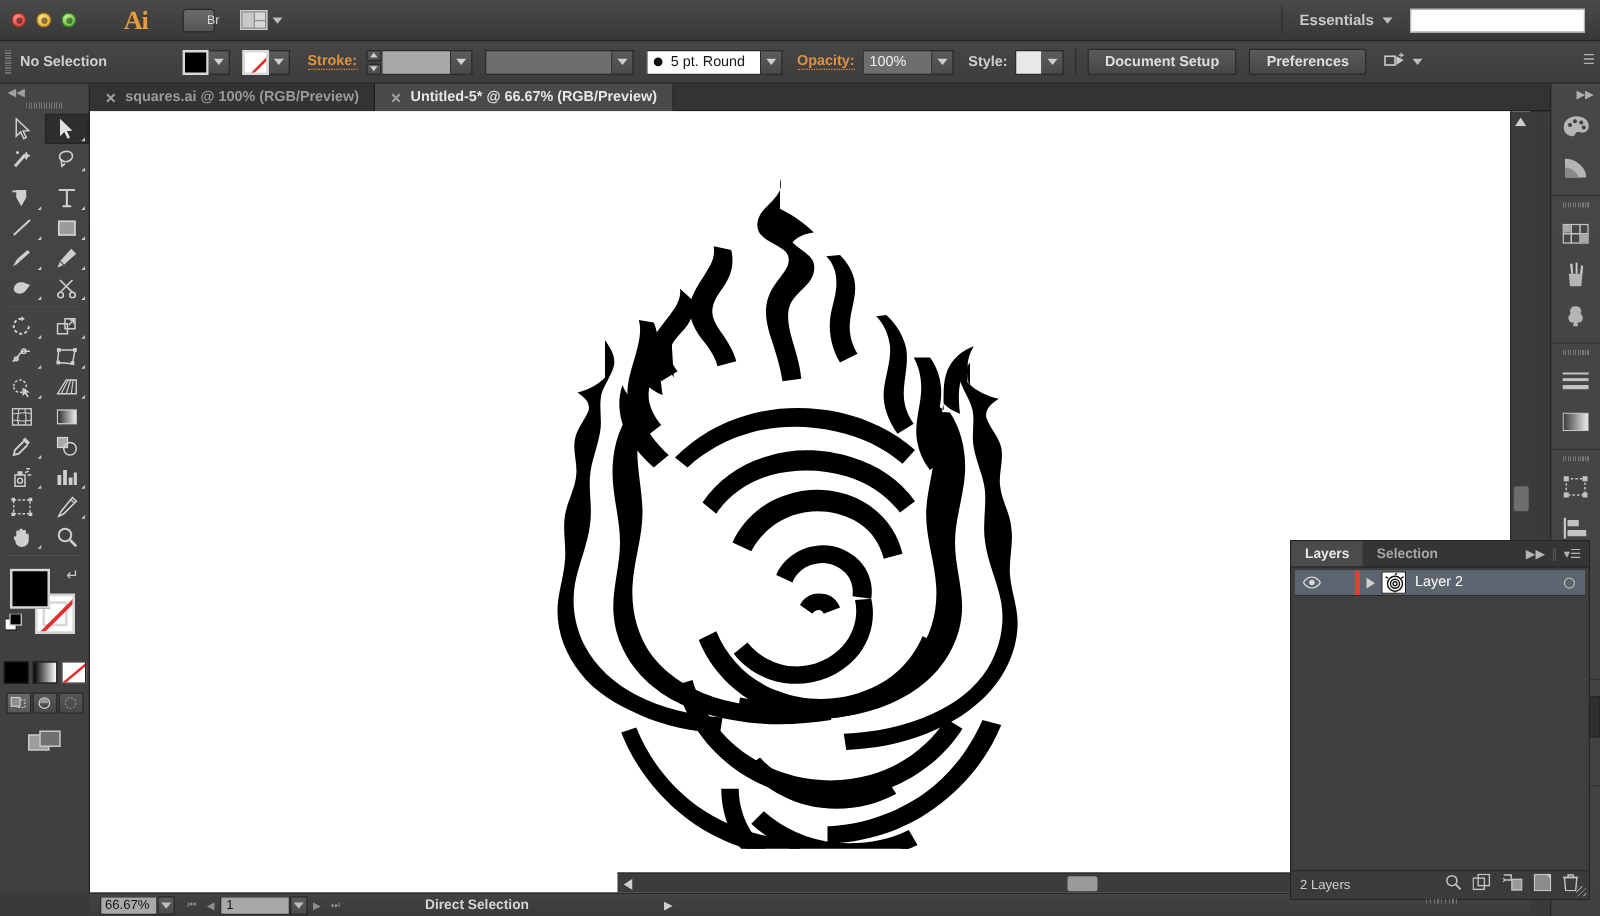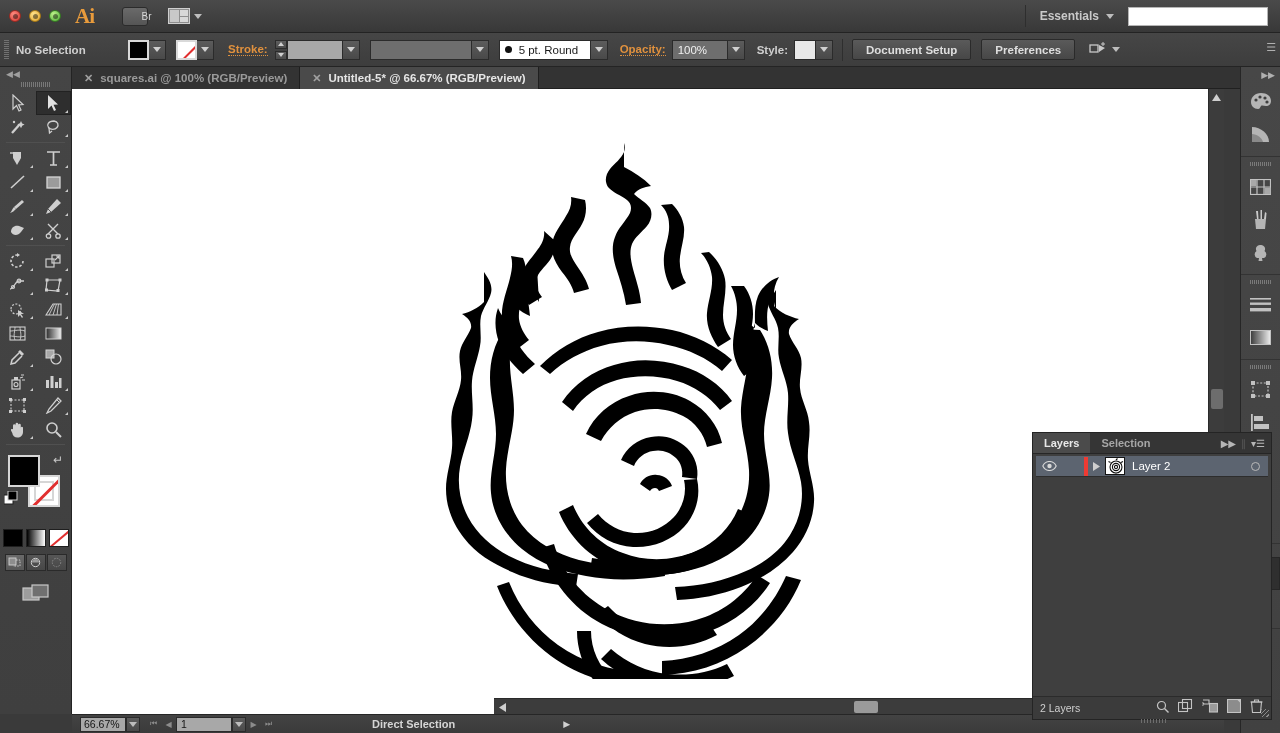--- a/index.html
+++ b/index.html
@@ -19,21 +19,21 @@
     border-bottom: 1px solid #232323;
     display: flex; align-items: center;
   }
   .traffic { display: flex; gap: 8px; margin-left: 9px; align-items: center; }
   .tl { width: 12px; height: 12px; border-radius: 50%; position: relative; }
   .tl.red { background: radial-gradient(circle at 35% 30%, #ff8a80, #d1362e); border: 1px solid #9b2a22; }
   .tl.yel { background: radial-gradient(circle at 35% 30%, #ffe28a, #e0a32a); border: 1px solid #a87a16; }
   .tl.grn { background: radial-gradient(circle at 35% 30%, #bdf28a, #4aa832); border: 1px solid #357a22; }
   .tl .dot { position:absolute; left:3px; top:3px; width:5px; height:5px; border-radius:50%; background:rgba(0,0,0,.45);}
   .ai-logo {
-    margin-left: 14px; color: #e89b3c; font-size: 21px; font-weight: bold;
+    margin-left: 38px; color: #e89b3c; font-size: 21px; font-weight: bold;
     font-family: "Liberation Serif", serif; letter-spacing: -1px;
   }
   .br-btn {
     margin-left: 28px; width: 26px; height: 19px; border-radius: 3px;
     background: linear-gradient(#6a6a6a, #555); border: 1px solid #2b2b2b;
     color: #d8d8d8; font-size: 10px; display:flex; align-items:center; justify-content:center;padding-left:23px;
   }
   .arrange-btn {
     margin-left: 20px; display: flex; align-items: center; gap: 4px;
   }
@@ -191,21 +191,21 @@
     background: linear-gradient(#434343,#3a3a3a); border-top:1px solid #262626;
     display:flex; align-items:center; gap: 0px; padding-left: 8px;
   }
   .zoomfield {
     width: 46px; height: 15px; background:#a8a8a8; border:1px solid #2b2b2b;
     color:#141414; font-size:10.5px; display:flex; align-items:center; padding-left:3px;
   }
   .mini-dd { width:14px;height:15px;background:linear-gradient(#5c5c5c,#4a4a4a);border:1px solid #2b2b2b;display:flex;align-items:center;justify-content:center;}
   .navbtn { width: 15px; height:15px; display:flex;align-items:center;justify-content:center;color:#8c8c8c;font-size:8px;}
   .pagefield { width: 56px; height:15px; background:#a8a8a8;border:1px solid #2b2b2b; color:#141414;font-size:10.5px;display:flex;align-items:center;padding-left:4px;}
-  .statustext { flex: 0 0 auto; color:#d5d5d5; font-size:11px; font-weight:bold; margin-left: 96px; }
+  .statustext { flex: 0 0 auto; color:#d5d5d5; font-size:11px; font-weight:bold; margin-left: 64px; }
   .statusarrow { margin-left: 108px; color:#d0d0d0; font-size:9px; }
 
   
   .rdock {
     position:absolute; top: 67px; right: 0; width: 40px; height: 666px;
     background: linear-gradient(#474747,#414141); border-left:1px solid #262626;
   }
   .rd-top { height: 16px; display:flex; align-items:center; justify-content:flex-end; padding-right:5px; color:#b0b0b0; font-size:9px;}
   .rdgroup { padding: 2px 0 5px; border-bottom: 1px solid #333; }
   .rdgrip { width: 22px; height:4px; margin: 3px auto 4px;
@@ -281,21 +281,21 @@
     <div class="spacer"></div>
     <div class="workspace">
       <span>Essentials</span>
       <span class="caret"></span>
     </div>
     <div class="search-box"></div>
   </div>
 
   <div class="controlbar">
     <div class="grip"></div>
-    <div class="cb-label" style="width:112px;">No Selection</div>
+    <div class="cb-label" style="width:130px;">No Selection</div>
 
     <div class="sw-wrap">
       <div class="swatch"></div>
       <div class="dd-btn">
           <span class="caret"></span>
         </div>
     </div>
     <div style="width:10px"></div>
     <div class="sw-wrap">
       <div class="swatch none"></div>

